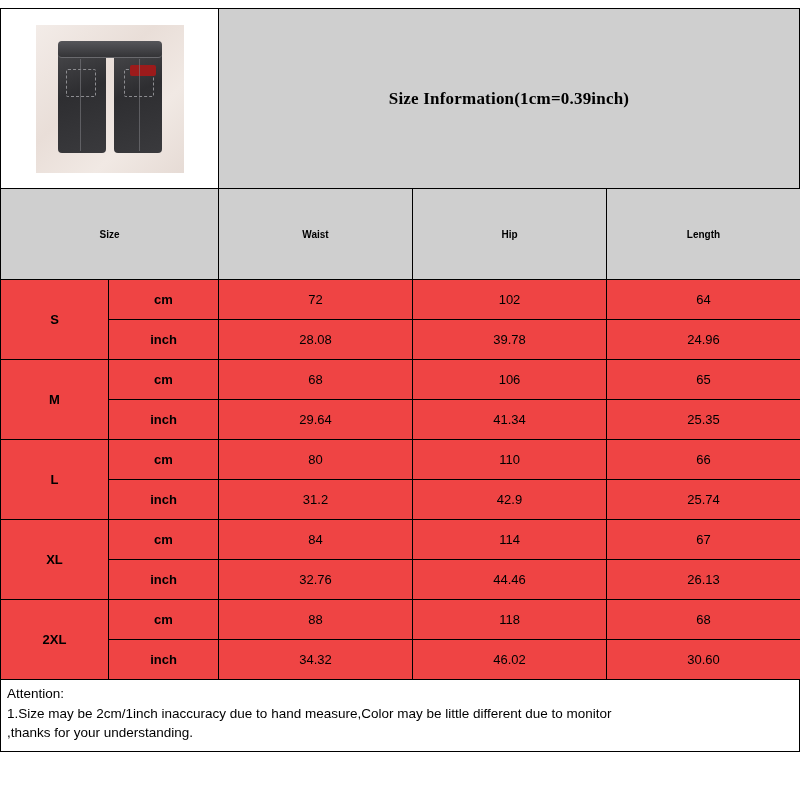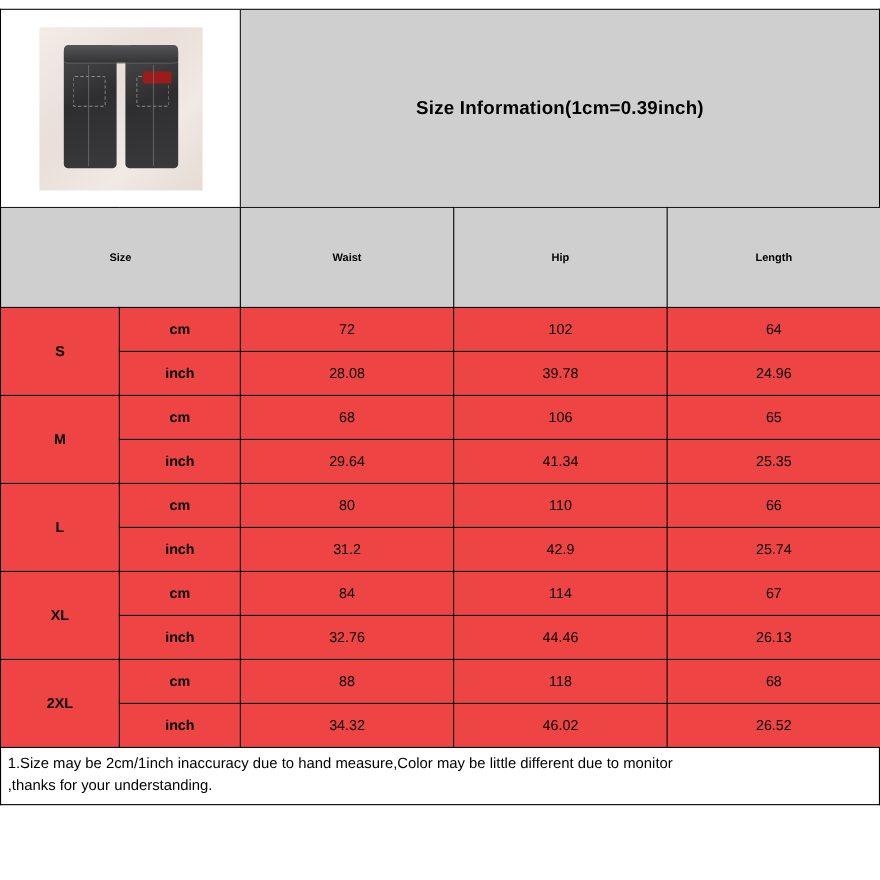--- a/index.html
+++ b/index.html
@@ -42,20 +42,21 @@
     align-items: center;
     justify-content: center;
     overflow: hidden;
   }
   .header-title-cell {
     flex: 1;
     background: #cfcfcf;
     display: flex;
     align-items: center;
     justify-content: center;
+    font-family: Liberation Serif, serif;
   }
   .header-title {
     font-size: 17px;
     font-weight: bold;
     letter-spacing: 0.2px;
     color: #000;
     text-align: center;
   }
 
   
@@ -291,23 +292,24 @@
         <td class="size-label" rowspan="2">2XL</td>
         <td class="unit-cell">cm</td>
         <td class="value-cell">88</td>
         <td class="value-cell">118</td>
         <td class="value-cell">68</td>
       </tr>
       <tr>
         <td class="unit-cell">inch</td>
         <td class="value-cell">34.32</td>
         <td class="value-cell">46.02</td>
-        <td class="value-cell">26.52</td>
+        <td class="value-cell">30.60</td>
       </tr>
     </tbody>
   </table>
 
   <div class="attention">
+    <p>Attention:</p>
     <p>1.Size may be 2cm/1inch inaccuracy due to hand measure,Color may be little different due to monitor</p>
     <p>,thanks for your understanding.</p>
   </div>
 
 </div>
 
 </body></html>

